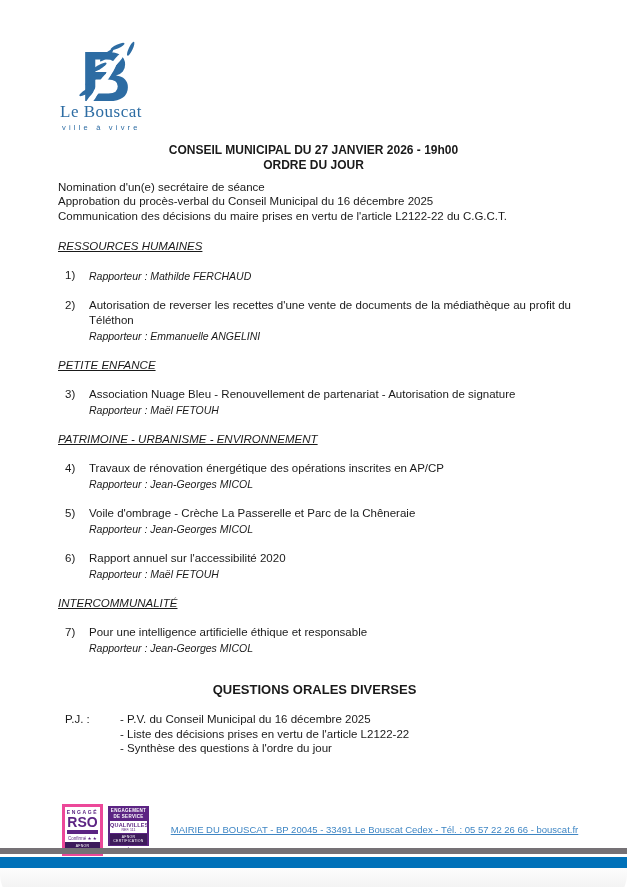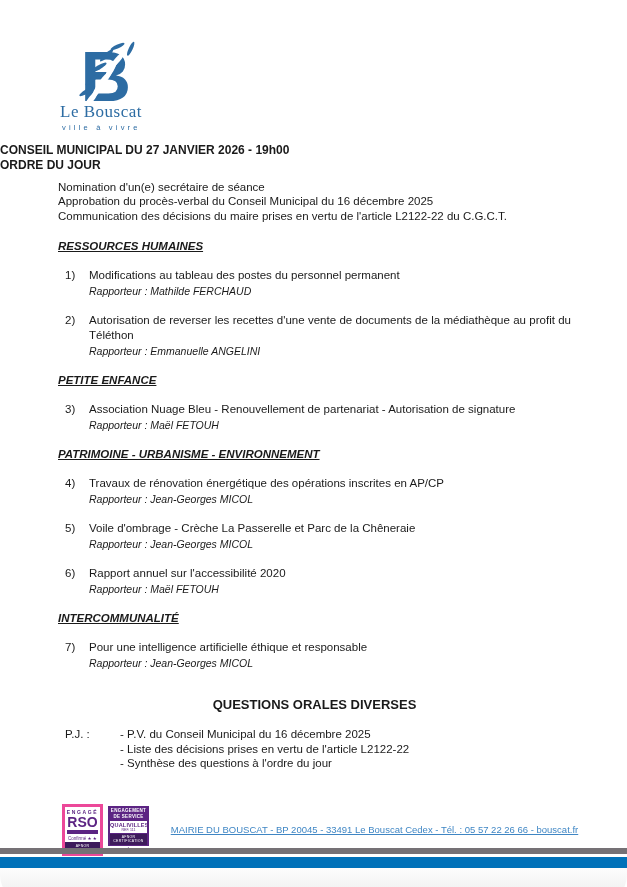--- a/index.html
+++ b/index.html
@@ -7,30 +7,30 @@
   body { font-family:"Liberation Sans", sans-serif; color:#1a1a1a; }
   .page { position:relative; width:627px; height:887px; background:#ffffff; overflow:hidden; margin:16px auto;border-radius:28px; }
 
   
   .logo { position:absolute; left:60px; top:24px; width:110px; }
   .logo-graphic { display:block; margin-left:16px; }
   .logo-name { font-family:"Liberation Serif", serif; font-size:17px; color:#2d6ca3; letter-spacing:0.5px; margin-top:-8px; }
   .logo-tagline { font-size:7.5px; color:#2d6ca3; letter-spacing:3.2px; margin-top:1px; margin-left:2px; }
 
   
-  .title-block { position:absolute; top:127px; left:0; right:0; }
+  .title-block { position:absolute; top:127px; left:0; right:0; text-align:center; }
   .title-line { font-weight:bold; font-size:12px; line-height:14.5px; }
 
   
   .preamble { position:absolute; top:164px; left:58px; right:40px; }
   .preamble-line { font-size:11.5px; line-height:14.4px; }
 
   
   .main { position:absolute; top:223px; left:58px; right:56px; }
-  .section-heading { font-weight:bold; font-style:italic; text-decoration:underline; font-size:11.5px; line-height:15px; margin:14px 0 14px 0; }
+  .section-heading { font-weight:normal; font-style:italic; text-decoration:underline; font-size:11.5px; line-height:15px; margin:14px 0 14px 0; }
   .section:first-child .section-heading { margin-top:0; }
   .agenda-item { display:flex; margin-bottom:15px; }
   .item-number { flex:none; width:31px; padding-left:7px; font-size:11.5px; line-height:15px; }
   .item-body { flex:1; }
   .item-title { font-size:11.5px; line-height:15px; text-align:justify; }
   .item-rapporteur { font-style:italic; font-size:10.5px; line-height:13px; margin-top:2px; }
 
   .questions-heading { font-weight:bold; font-size:13px; line-height:15px; margin-top:27px;text-align:center; }
   .pj-block { display:flex; margin-top:15px; }
   .pj-label { flex:none; width:62px; padding-left:7px; font-size:11.5px; line-height:14.6px; }
@@ -101,21 +101,20 @@
     <div class="preamble-line">Communication des décisions du maire prises en vertu de l'article L2122-22 du C.G.C.T.</div>
   </div>
 
   <div class="main">
 
     <div class="section">
       <div class="section-heading">RESSOURCES HUMAINES</div>
       <div class="agenda-item">
         <div class="item-number">1)</div>
         <div class="item-body">
-          <div class="item-title">Modifications au tableau des postes du personnel permanent</div>
           <div class="item-rapporteur">Rapporteur : Mathilde FERCHAUD</div>
         </div>
       </div>
     </div>
 
     <div class="section">
       <div class="agenda-item">
         <div class="item-number">2)</div>
         <div class="item-body">
           <div class="item-title">Autorisation de reverser les recettes d'une vente de documents de la médiathèque au profit du Téléthon</div>

